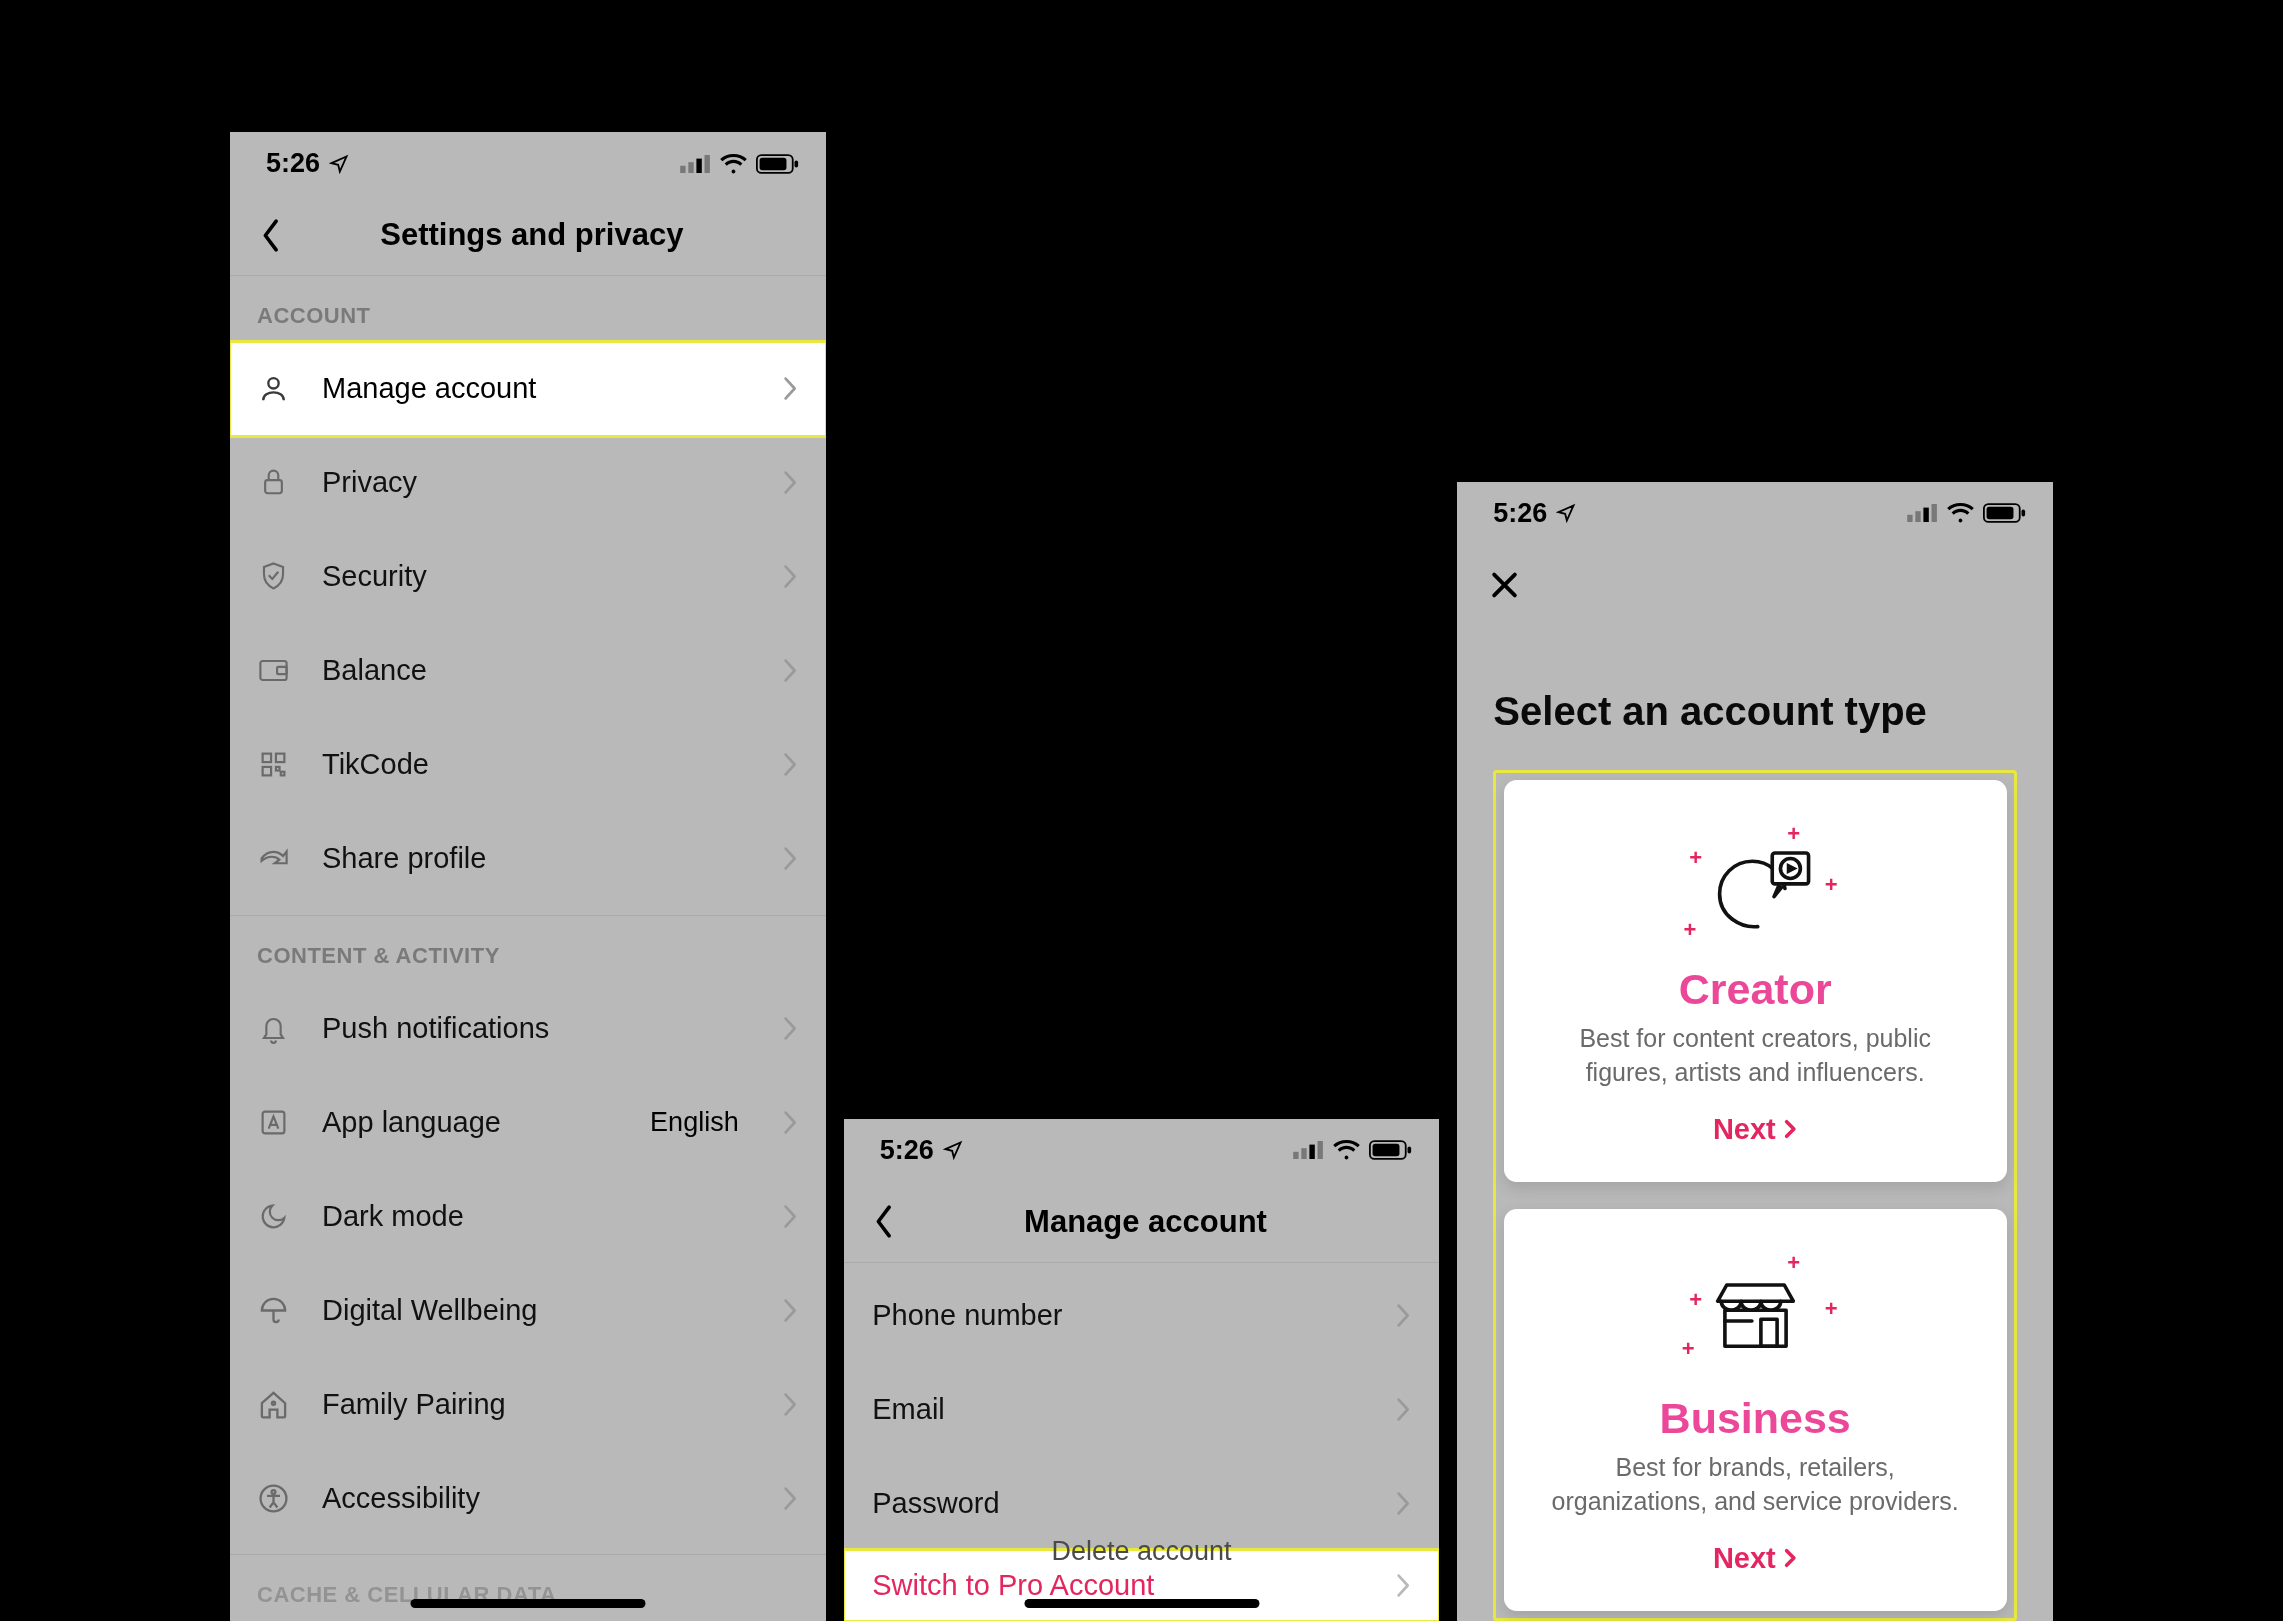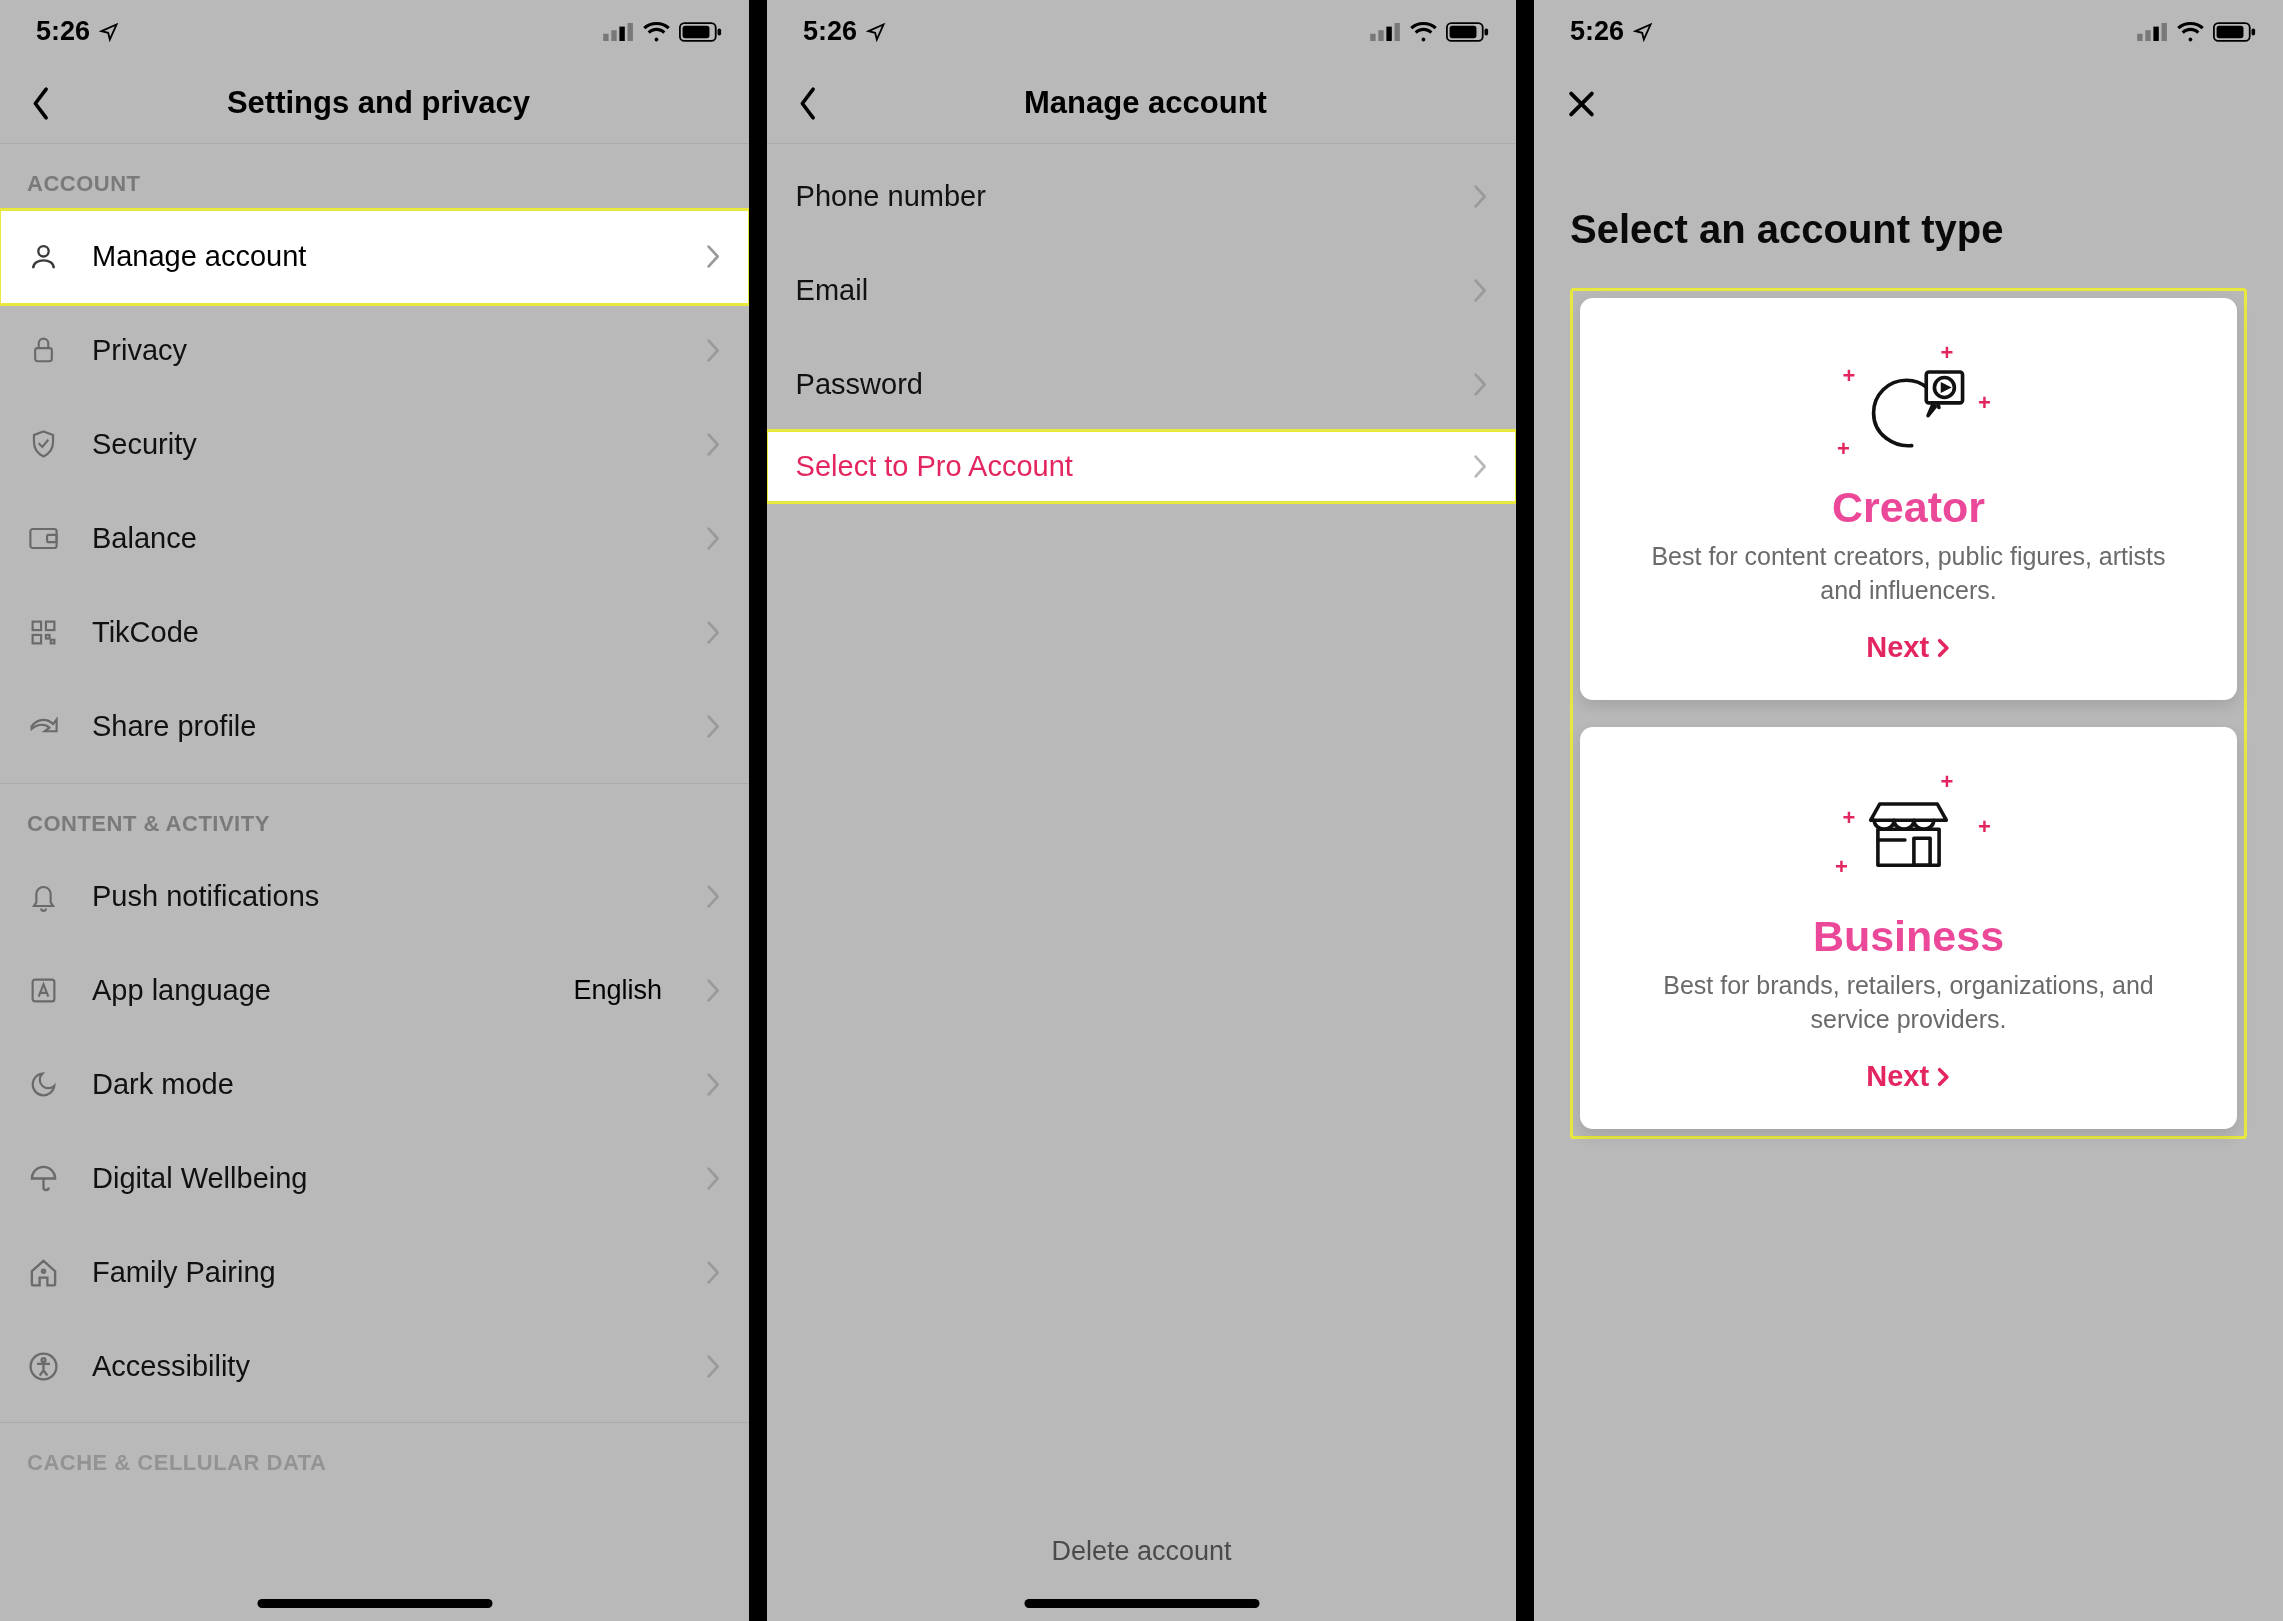--- a/index.html
+++ b/index.html
@@ -6,23 +6,24 @@
   html, body { width: 100%; height: 100%; }
   body {
     font-family: -apple-system, BlinkMacSystemFont, "Helvetica Neue", Arial, sans-serif;
     background: #000;
     display: flex;
     justify-content: center;
     align-items: flex-start;
   }
   .stage {
     display: flex;
-    width: 2283px;
+    width: 1823px;
     height: 1621px;
     background: #000;
+    align-items: flex-end;
   }
   .phone {
     position: relative;
     flex: 1 1 0;
     background: #b9b9b9;
     overflow: hidden;
     display: flex;
     flex-direction: column;
   }
   .gap {
@@ -514,21 +515,21 @@
       </div>
       <div class="row noicon">
         <span class="label">Password</span>
         <span class="chev">
             <svg width="16.3" height="27" viewBox="0 0 18 30" fill="none" stroke="#9a9a9a" stroke-width="3" stroke-linecap="round" stroke-linejoin="round">
               <polyline points="4 4 14 15 4 26"></polyline>
             </svg>
           </span>
       </div>
       <div class="row noicon highlight highlight-pink" style="height:71px">
-        <span class="label">Select to Pro Account</span>
+        <span class="label">Switch to Pro Account</span>
         <span class="chev">
             <svg width="16.3" height="27" viewBox="0 0 18 30" fill="none" stroke="#b9b9b9" stroke-width="3" stroke-linecap="round" stroke-linejoin="round">
               <polyline points="4 4 14 15 4 26"></polyline>
             </svg>
           </span>
       </div>
     </div>
 
     <div class="footer-center">Delete account</div>
     <div class="home-indicator"></div>

